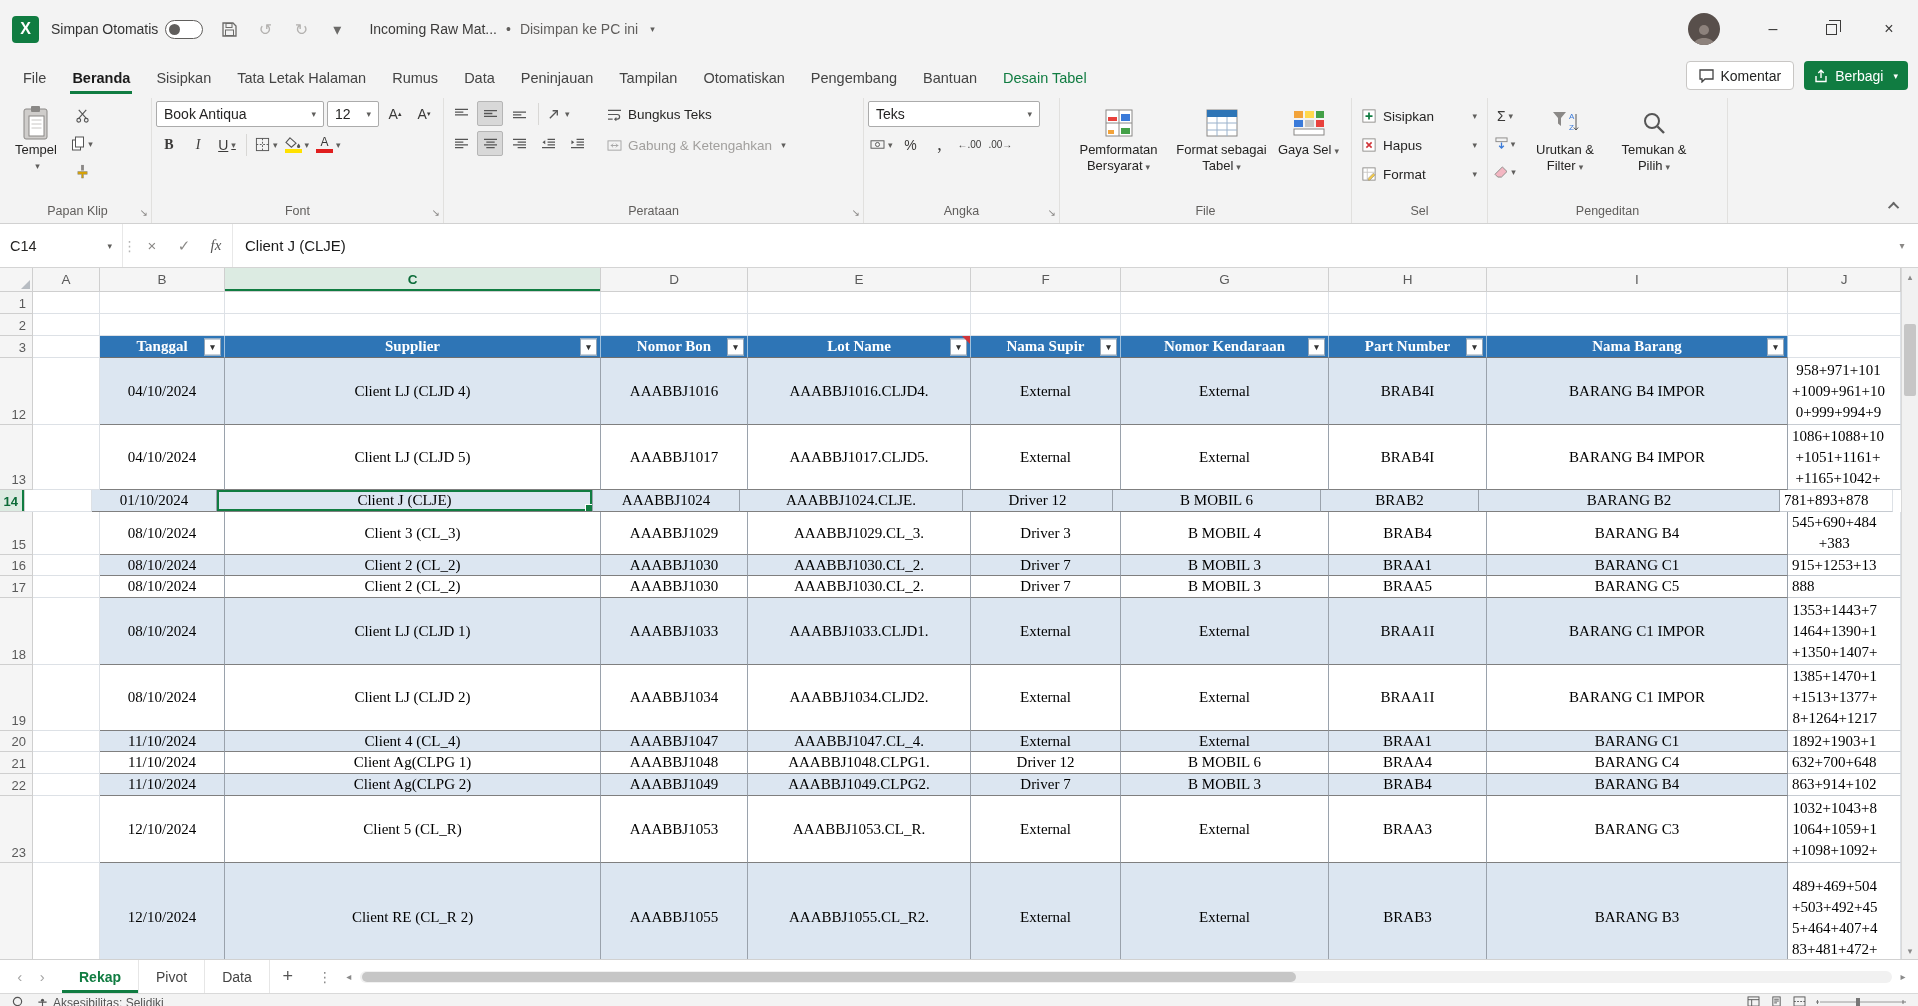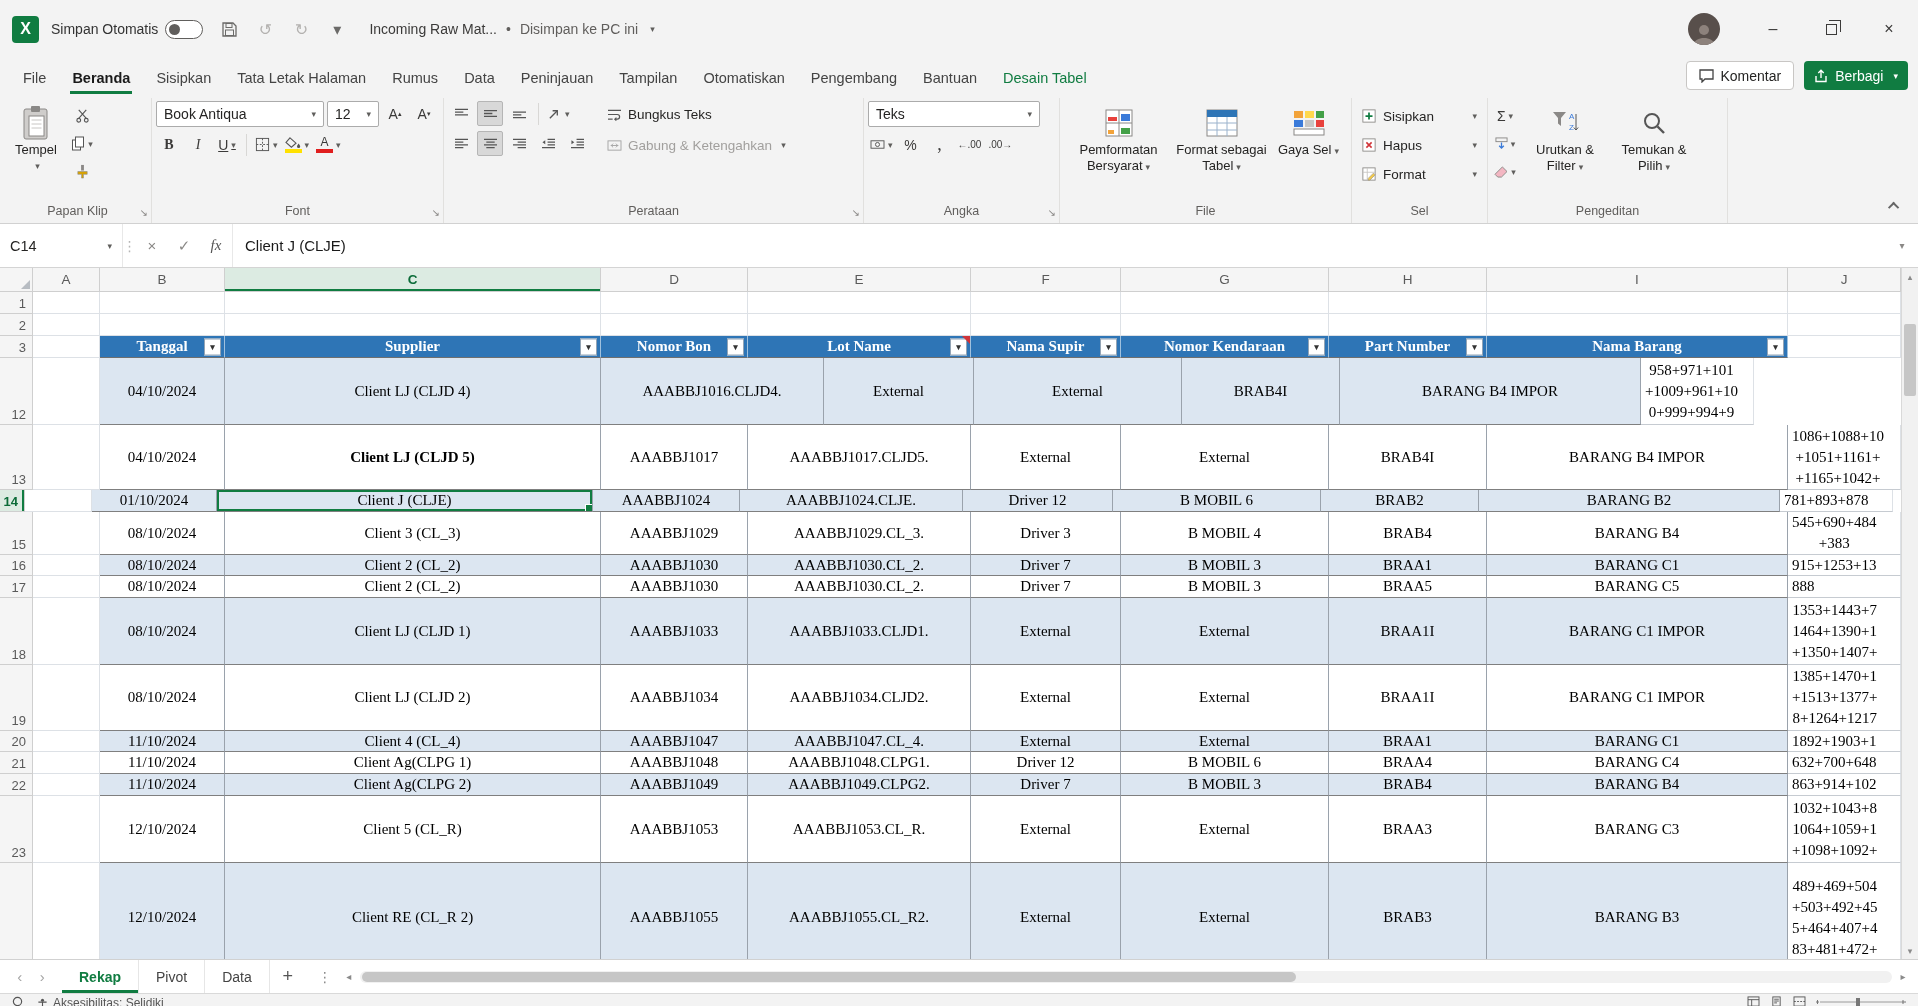--- a/index.html
+++ b/index.html
@@ -613,34 +613,35 @@
             <span>Nama Barang</span>
             <div class="filterbtn">▾</div>
           </div>
           <div class="cell ecell" style="width: 113px;"></div>
         </div>
         <div class="g-row" style="height: 67px;">
           <div class="rownum" style="width: 33px;">12</div>
           <div class="cell ecell" style="width: 67px;"></div>
           <div class="cell tcell band" style="width: 125px;">04/10/2024</div>
           <div class="cell tcell band" style="width: 376px;">Client LJ (CLJD 4)</div>
+          <div class="cell tcell band" style="width: 147px;">AAABBJ1016</div>
           <div class="cell tcell band" style="width: 223px;">AAABBJ1016.CLJD4.</div>
           <div class="cell tcell band" style="width: 150px;">External</div>
           <div class="cell tcell band" style="width: 208px;">External</div>
           <div class="cell tcell band" style="width: 158px;">BRAB4I</div>
           <div class="cell tcell band" style="width: 301px;">BARANG B4 IMPOR</div>
           <div class="cell tcell band numcol" style="width: 113px;">958+971+101
 +1009+961+10
 0+999+994+9</div>
         </div>
         <div class="g-row" style="height: 65px;">
           <div class="rownum" style="width: 33px;">13</div>
           <div class="cell ecell" style="width: 67px;"></div>
           <div class="cell tcell" style="width: 125px;">04/10/2024</div>
-          <div class="cell tcell" style="width: 376px; font-weight: bold;">Client LJ (CLJD 5)</div>
+          <div class="cell tcell" style="width: 376px;">Client LJ (CLJD 5)</div>
           <div class="cell tcell" style="width: 147px;">AAABBJ1017</div>
           <div class="cell tcell" style="width: 223px;">AAABBJ1017.CLJD5.</div>
           <div class="cell tcell" style="width: 150px;">External</div>
           <div class="cell tcell" style="width: 208px;">External</div>
           <div class="cell tcell" style="width: 158px;">BRAB4I</div>
           <div class="cell tcell" style="width: 301px;">BARANG B4 IMPOR</div>
           <div class="cell tcell numcol" style="width: 113px;">1086+1088+10
 +1051+1161+
 +1165+1042+</div>
         </div>

